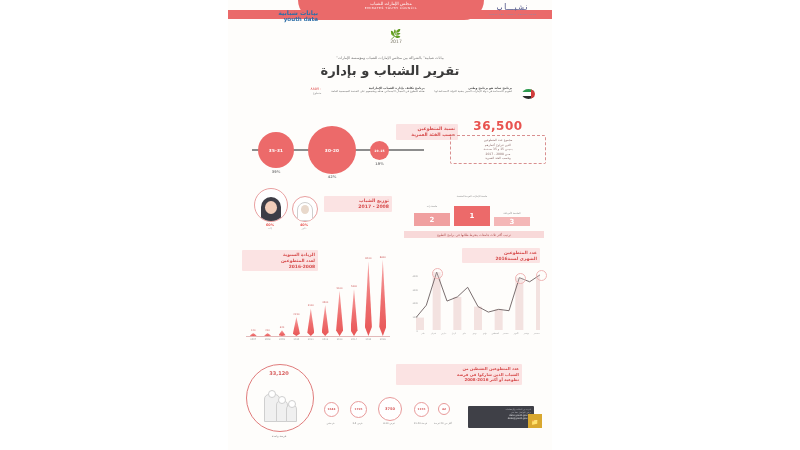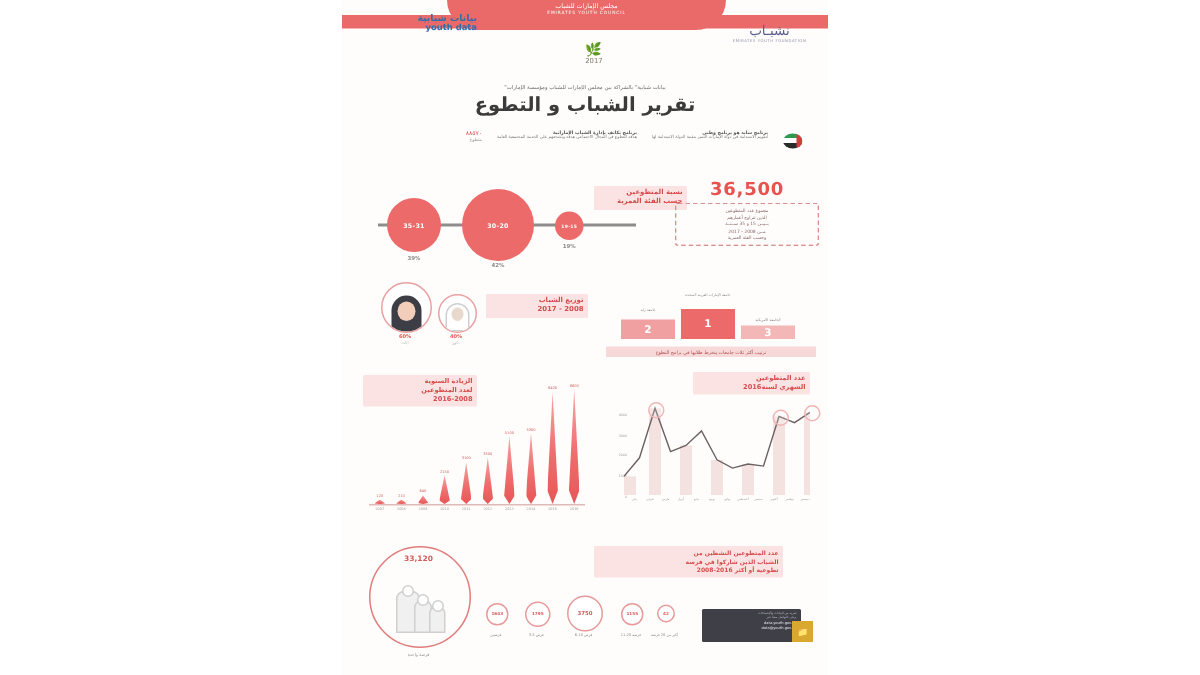--- a/index.html
+++ b/index.html
@@ -34,21 +34,21 @@
     color:#ffffff;
   }
   .hdr-council .ar{font-size:4.2px;line-height:5px;letter-spacing:.2px;}
   .hdr-council .en{font-size:2.9px;line-height:4px;letter-spacing:.6px;}
   .yd{
     position:absolute;left:12px;top:9px;text-align:right;width:78px;
   }
   .yd .ar{color:#2f6fa8;font-size:6.2px;font-weight:bold;line-height:7px;}
   .yd .en{color:#2f6fa8;font-size:5.6px;font-weight:bold;line-height:7px;}
   .brand{
-    position:absolute;right:6px;top:17px;width:66px;text-align:center;
+    position:absolute;right:6px;top:4px;width:66px;text-align:center;font-family:Liberation Mono, monospace;
   }
   .brand-mark{font-size:9px;color:#5b5f8f;line-height:9px;letter-spacing:-1px;}
   .brand-sub{font-size:2.5px;color:#8a8ca8;line-height:3.4px;letter-spacing:.4px;}
 
   .yr-badge{
     position:absolute;left:148px;top:30px;width:40px;text-align:center;
   }
   .yr-badge .wreath{font-size:9px;color:#d9c27a;line-height:9px;}
   .yr-badge .yr{font-size:4.6px;color:#7d7a6a;line-height:6px;}
 
@@ -252,21 +252,21 @@
       <div class="brand-sub">EMIRATES YOUTH FOUNDATION</div>
     </div>
   </div>
 
   <div class="yr-badge">
     <div class="wreath">🌿</div>
     <div class="yr">2017</div>
   </div>
 
   <div class="subttl">"بيانات شبابية" بالشراكة بين مجلس الإمارات للشباب ومؤسسة الإمارات</div>
-  <div class="maintitle">تقرير الشباب و التطوع</div>
+  <div class="maintitle">تقرير الشباب و بإدارة</div>
 
   <div class="inforow">
     <div class="flagbox">
       <div class="flag"></div>
     </div>
     <div class="infocol">
       <div class="t">برنامج ساند هو برنامج وطني</div>
       <div class="b">لتقويم الاستدامة في دولة الإمارات
 التميز بتقنية الدولة الاستدامة لها</div>
     </div>

